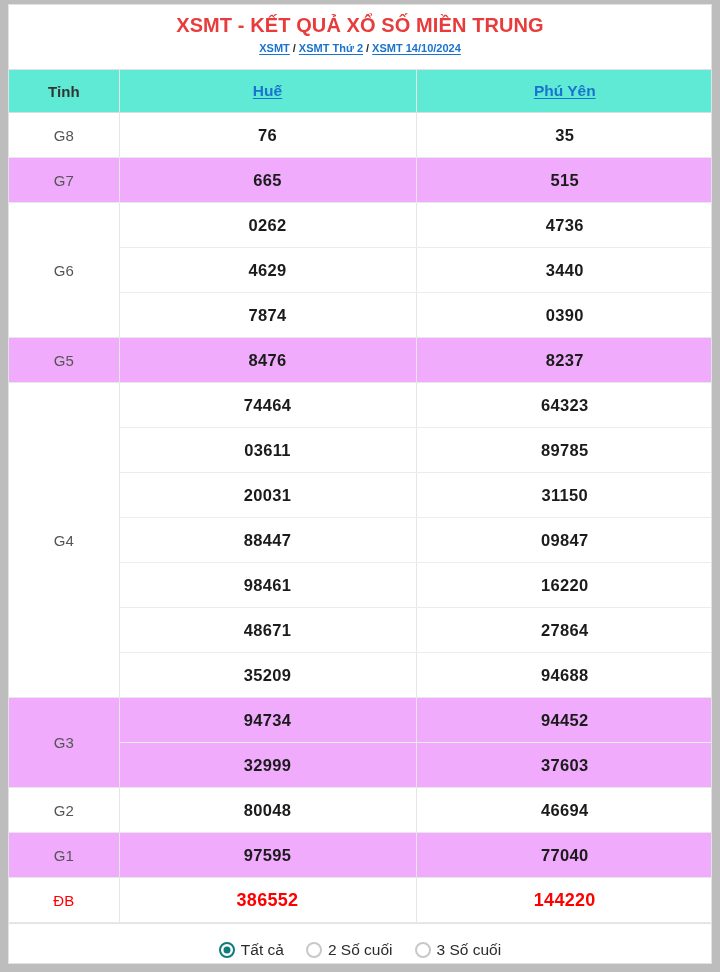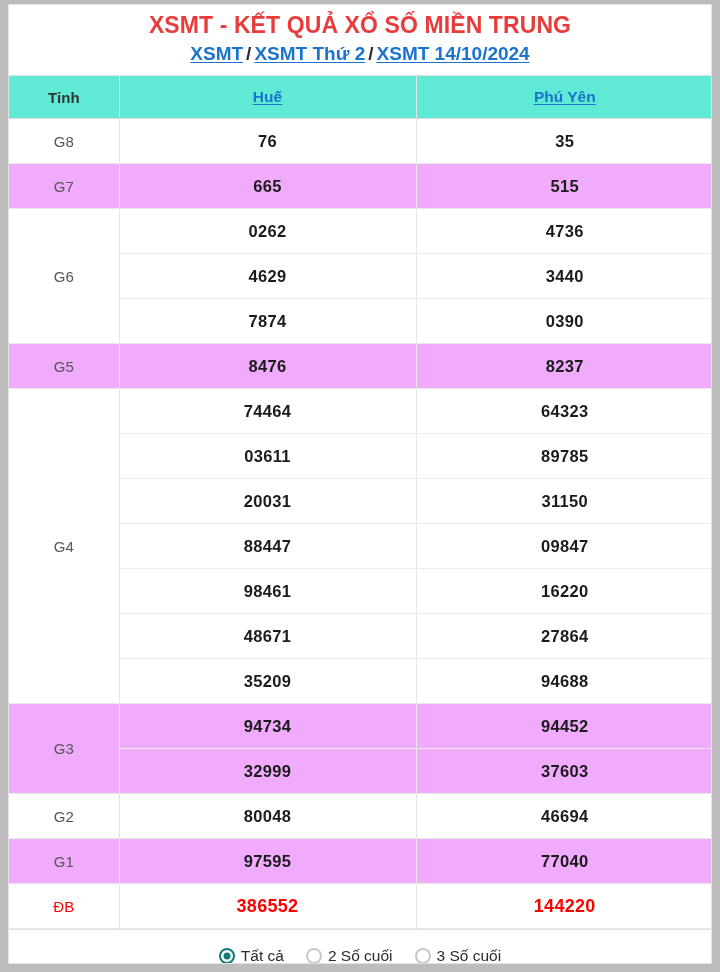--- a/index.html
+++ b/index.html
@@ -35,29 +35,28 @@
 
   
   .header {
     flex: 0 0 auto;
     background: #ffffff;
     padding: 8px 0 10px 0;
     text-align: center;
   }
   .page-title {
     color: #e83c3c;
-    font-size: 23px;
+    font-size: 20px;
     font-weight: 700;
     letter-spacing: .1px;
     line-height: 24px;
     white-space: nowrap;
   }
   .breadcrumb {
-    margin-top: 6px;
-    font-size: 19px;
+    font-size: 11px;
     font-weight: 700;
     line-height: 22px;
     color: #3b3b3b;
     white-space: nowrap;
   }
   .breadcrumb a {
     color: #1a73cc;
     text-decoration: underline;
     text-underline-offset: 2px;
   }

